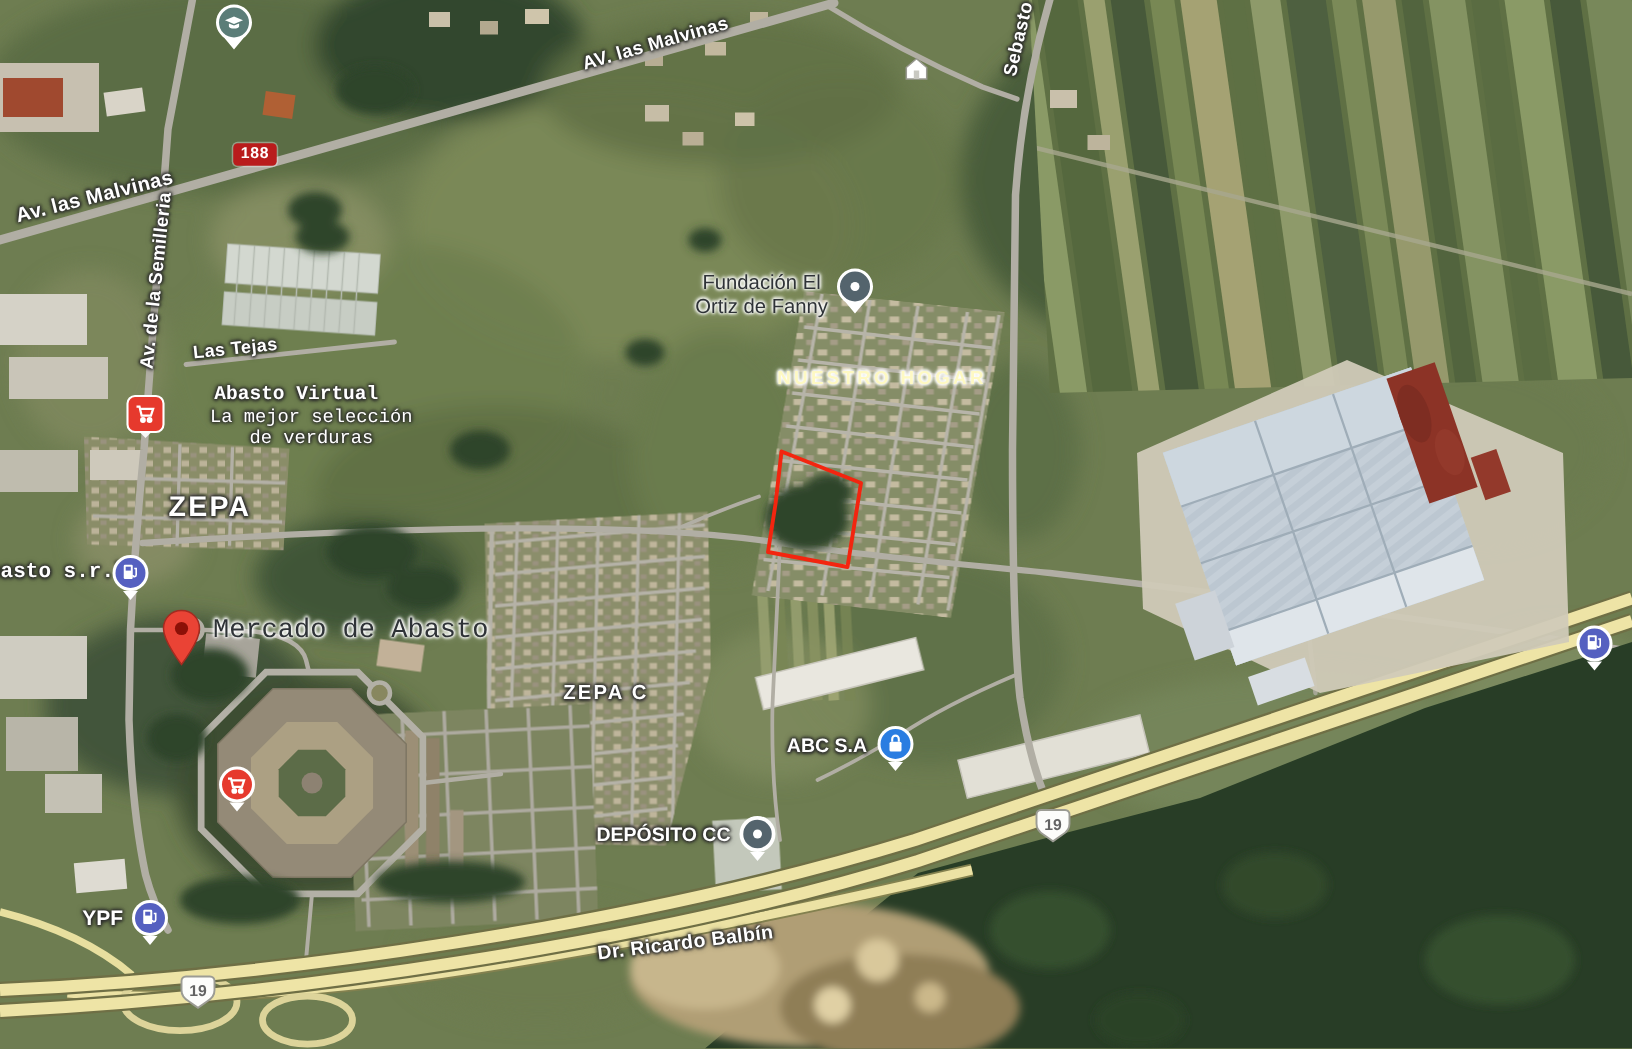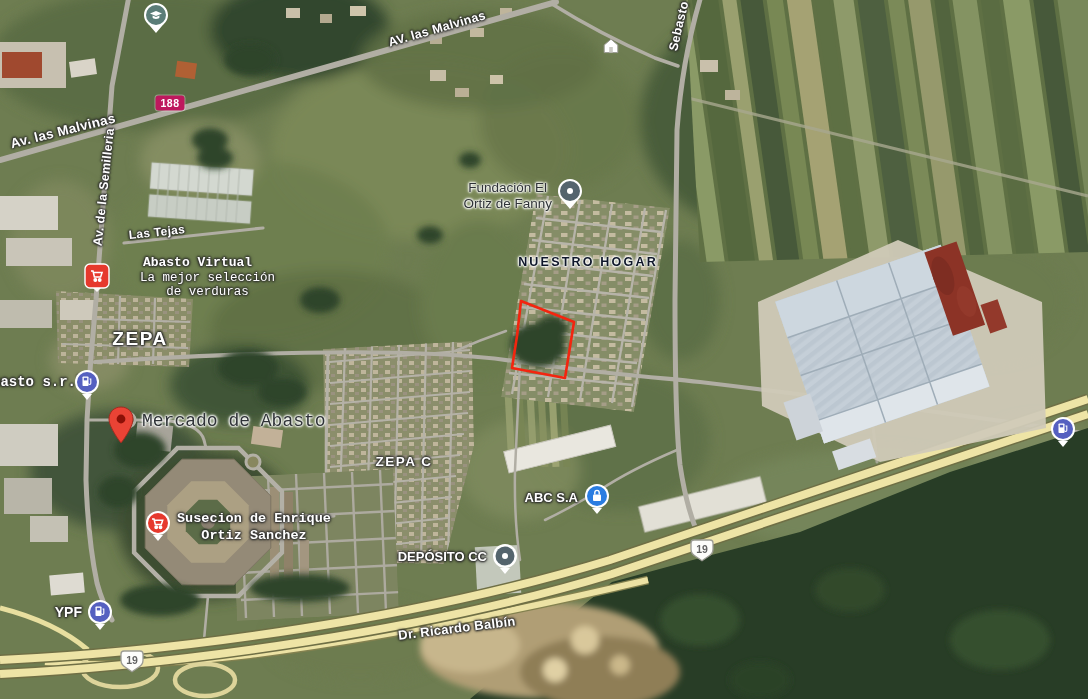--- a/index.html
+++ b/index.html
@@ -12,29 +12,29 @@
   .lbl{position:absolute;white-space:nowrap;transform:translate(-50%,-50%) rotate(var(--r,0deg));
        font-family:"Liberation Sans",sans-serif;line-height:1.15;}
   .anchor-right{transform:translate(-100%,-50%) rotate(var(--r,0deg));text-align:right;}
   .anchor-left{transform:translate(0,-50%) rotate(var(--r,0deg));text-align:left;font-family:Liberation Mono, monospace;}
   .halo-dark{color:#fff;text-shadow:0 1px 2px rgba(45,45,45,.95),0 -1px 2px rgba(45,45,45,.85),
              1px 0 2px rgba(45,45,45,.85),-1px 0 2px rgba(45,45,45,.85),0 0 4px rgba(35,35,35,.7);}
   .halo-white{color:#33373b;text-shadow:0 1px 2px rgba(255,255,255,.95),0 -1px 2px rgba(255,255,255,.9),
              1px 0 2px rgba(255,255,255,.9),-1px 0 2px rgba(255,255,255,.9),0 0 4px rgba(255,255,255,.8);}
   .road{font-size:12.5px;font-weight:700;letter-spacing:.3px;}
   .area{font-size:12.5px;font-weight:700;letter-spacing:2.2px;}
-  .area-dark{color:#0f172a;margin-top:10px;}
+  .area-dark{color:#fef9c3;}
   .place-w{font-size:13px;font-weight:700;}
   .place-w-lg{font-size:13.5px;font-weight:700;}
   .place-dark{font-size:13.5px;font-weight:400;color:#2f3337;}
   .sub{font-size:12.5px;font-weight:400;display:block;padding-left:20px;}
   .lines span{display:block;text-align:center;}
 
   
-  .shield188{position:absolute;transform:translate(-50%,-50%);background:#be185d;color:#fff;
+  .shield188{position:absolute;transform:translate(-50%,-50%);background:#b91c1c;color:#fff;
      font-size:10.5px;font-weight:700;padding:1px 5px 2px 5px;border-radius:3px;letter-spacing:.5px;
      box-shadow:0 0 0 1px rgba(255,255,255,.35);text-align:right;}
   .pin{position:absolute;}
 </style>
 </head>
 <body>
 
 <div class="stage">
 
   <svg class="mapbg" width="1088" height="699" viewBox="0 0 1088 699">
@@ -382,24 +382,20 @@
   <svg class="pin" style="left:145px;top:510px" width="26" height="33" viewBox="0 0 26 33">
     <path d="M13 31l-5-6h10z" fill="#fff"></path>
     <circle cx="13" cy="13" r="12" fill="#fff"></circle>
     <circle cx="13" cy="13" r="10" fill="#e6392d"></circle>
     <g stroke="#fff" stroke-width="1.5" fill="none">
       <path d="M7 9h2l1.3 5.5h6l1.4-4.2H9.5"></path>
       <circle cx="11.2" cy="17.3" r="1.2" fill="#fff"></circle>
         <circle cx="15.5" cy="17.3" r="1.2" fill="#fff"></circle>
     </g>
   </svg>
-  <div class="lbl anchor-left place-w-lg halo-dark lines" style="left:177px;top:527px;line-height:17px">
-    <span>Susecion de Enrique</span>
-    <span>Ortiz Sanchez</span>
-  </div>
 
   <div class="lbl anchor-right place-w halo-dark" style="left:578px;top:498px">ABC S.A</div>
   <svg class="pin" style="left:584px;top:483px" width="26" height="33" viewBox="0 0 26 33">
     <path d="M13 31l-5-6h10z" fill="#fff"></path>
     <circle cx="13" cy="13" r="12" fill="#fff"></circle>
     <circle cx="13" cy="13" r="10" fill="#2a7de1"></circle>
     <g>
       <rect x="9" y="11.5" width="8" height="6.5" rx="1" fill="#fff"></rect>
       <path d="M10.8 11.5V9.6a2.2 2.2 0 0 1 4.4 0v1.9" stroke="#fff" stroke-width="1.4" fill="none"></path>
     </g>

